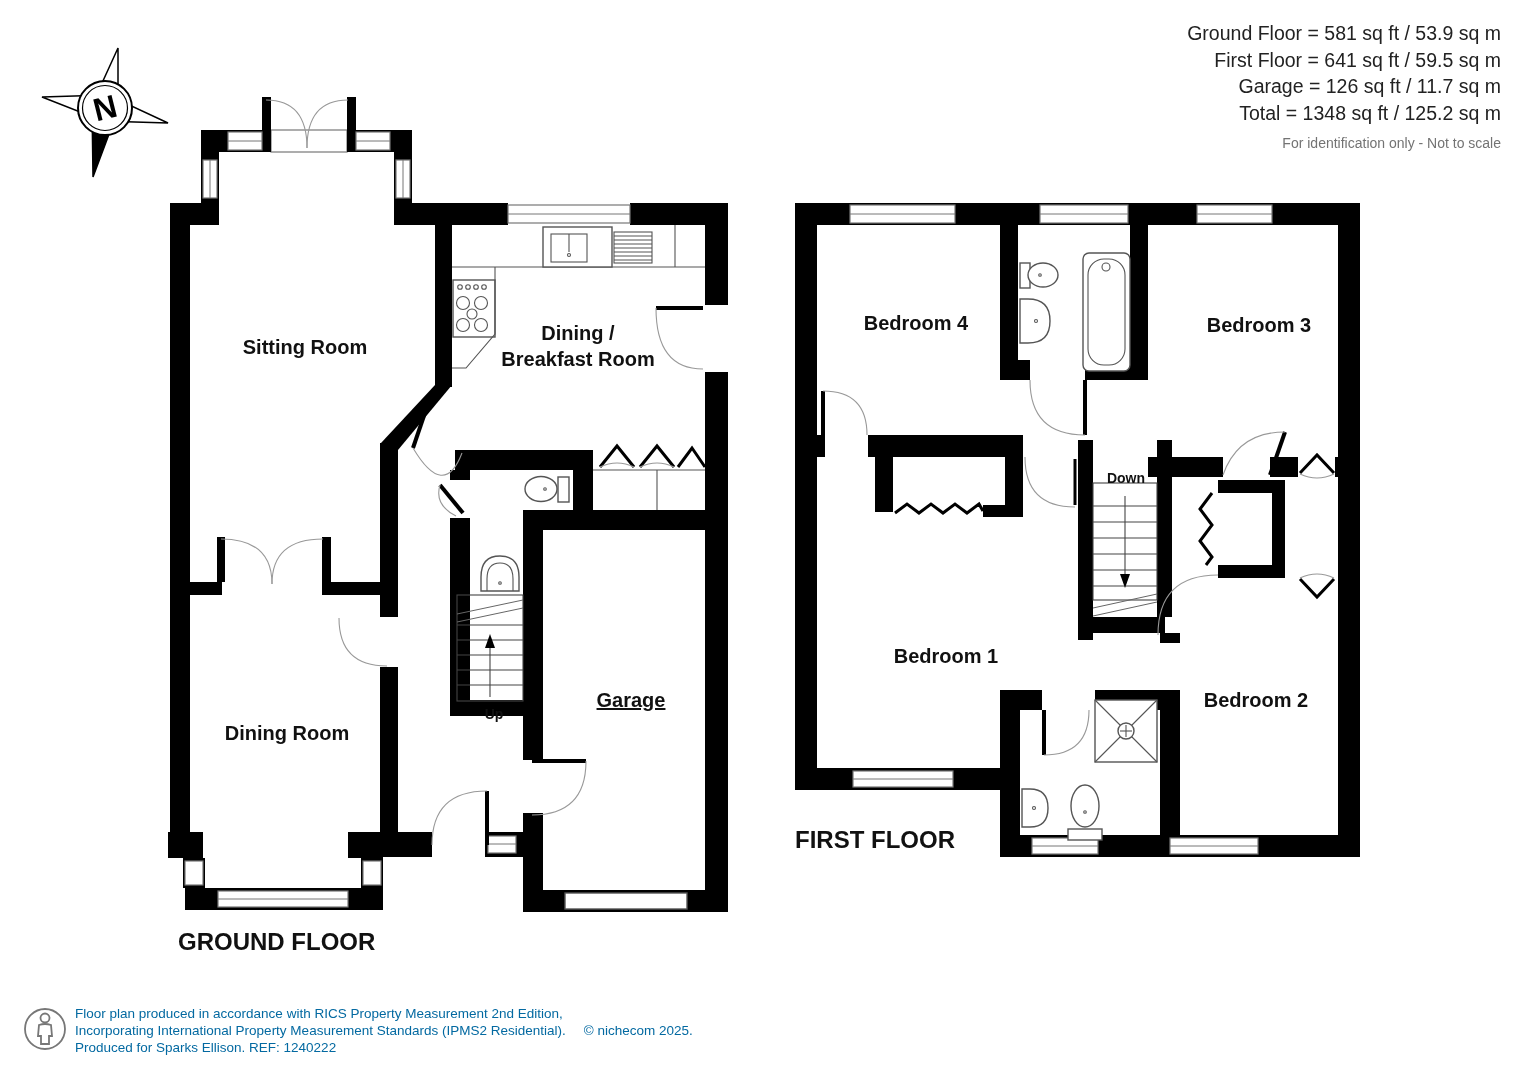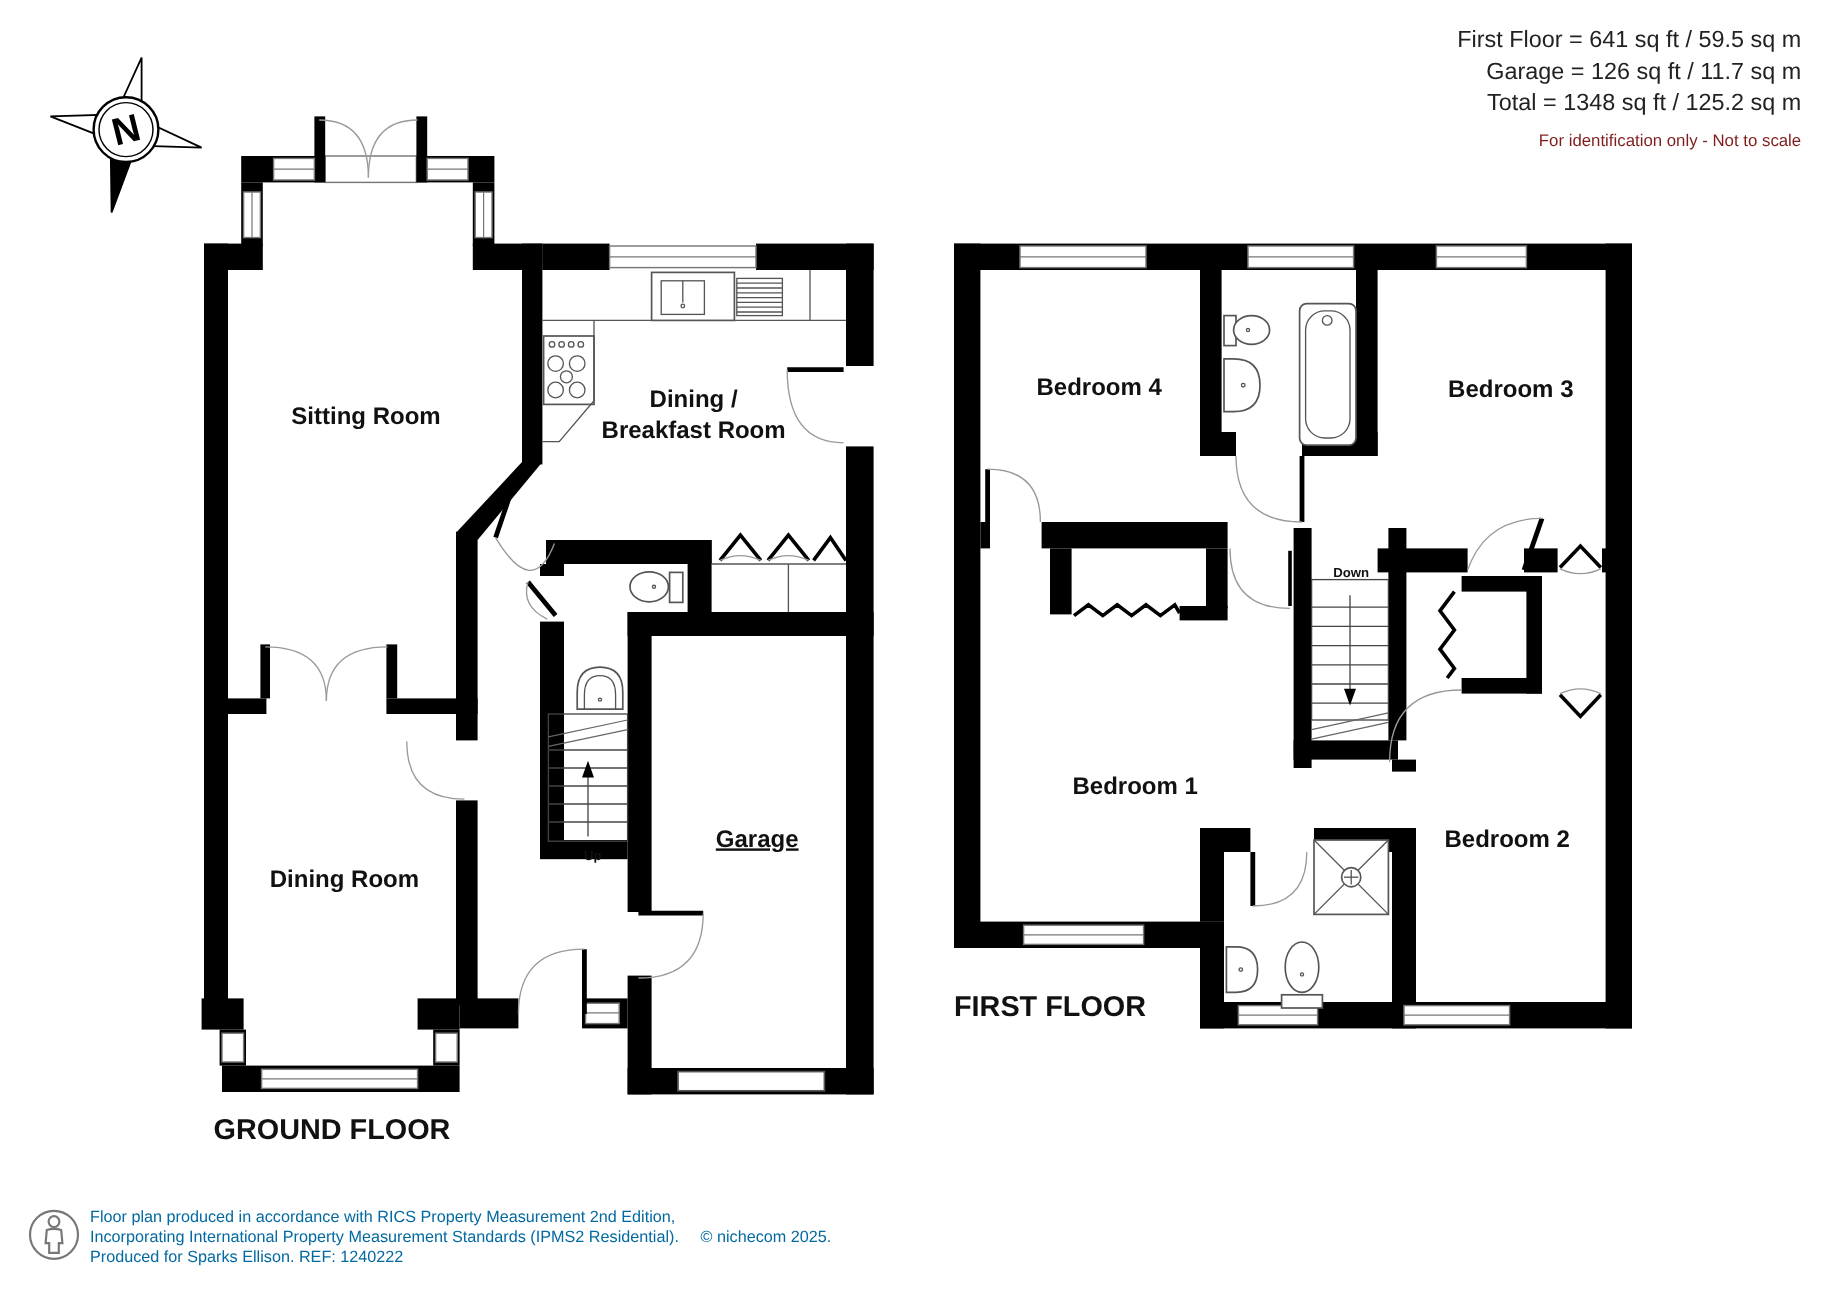--- a/index.html
+++ b/index.html
@@ -11,25 +11,25 @@
   .winline{stroke:#777;stroke-width:1;fill:none;}
   .fix{fill:#fff;stroke:#555;stroke-width:1.4;}
   .fixthin{fill:none;stroke:#555;stroke-width:1.1;}
   .arc{fill:none;stroke:#999;stroke-width:1.1;}
   .leaf{stroke:#000;stroke-width:4;fill:none;}
   .leaf3{stroke:#000;stroke-width:3;fill:none;}
   .stair{stroke:#444;stroke-width:1.1;fill:none;}
   .brk{stroke:#666;stroke-width:1;fill:none;}
   .lbl{position:absolute;transform:translate(-50%,-50%);font-weight:bold;font-size:20px;
        white-space:nowrap;text-align:center;line-height:26px;}
-  .lbl-small{font-size:11px;}
+  .lbl-small{font-size:14px;}
   .floor-title{position:absolute;font-weight:bold;font-size:24px;white-space:nowrap;}
   .hdr{position:absolute;right:26px;top:20px;text-align:right;font-size:19.5px;
        line-height:26.5px;color:#222;}
-  .hdr .disc{font-size:14px;margin-top:4px;color:#7f1d1d;}
+  .hdr .disc{font-size:14px;margin-top:4px;color:#737373;}
   .ftr{position:absolute;left:75px;top:1005px;font-size:13.5px;line-height:17px;color:#0369a1;}
   .ftr .cpy{margin-left:18px;}
 </style>
 </head>
 <body>
 
 <div id="canvas">
 
 <svg width="1527" height="1080" viewBox="0 0 1527 1080">
 
@@ -292,20 +292,21 @@
   </g>
 
   <g stroke="#777" fill="none" stroke-width="1.8">
     <circle cx="45" cy="1029" r="20"></circle>
     <circle cx="45" cy="1018" r="4.5"></circle>
     <path d="M39,1025 Q45,1023 51,1025 L52,1036 L49,1036 L49,1044 L41,1044 L41,1036 L38,1036 Z"></path>
   </g>
 </svg>
 
   <div class="hdr">
+    <div>Ground Floor = 581 sq ft / 53.9 sq m</div>
     <div>First Floor = 641 sq ft / 59.5 sq m</div>
     <div>Garage = 126 sq ft / 11.7 sq m</div>
     <div>Total = 1348 sq ft / 125.2 sq m</div>
     <div class="disc">For identification only - Not to scale</div>
   </div>
 
   <div class="lbl" style="left:305px;top:347px;">Sitting Room</div>
   <div class="lbl" style="left:578px;top:346px;">
     <div>Dining /</div>
     <div>Breakfast Room</div>

